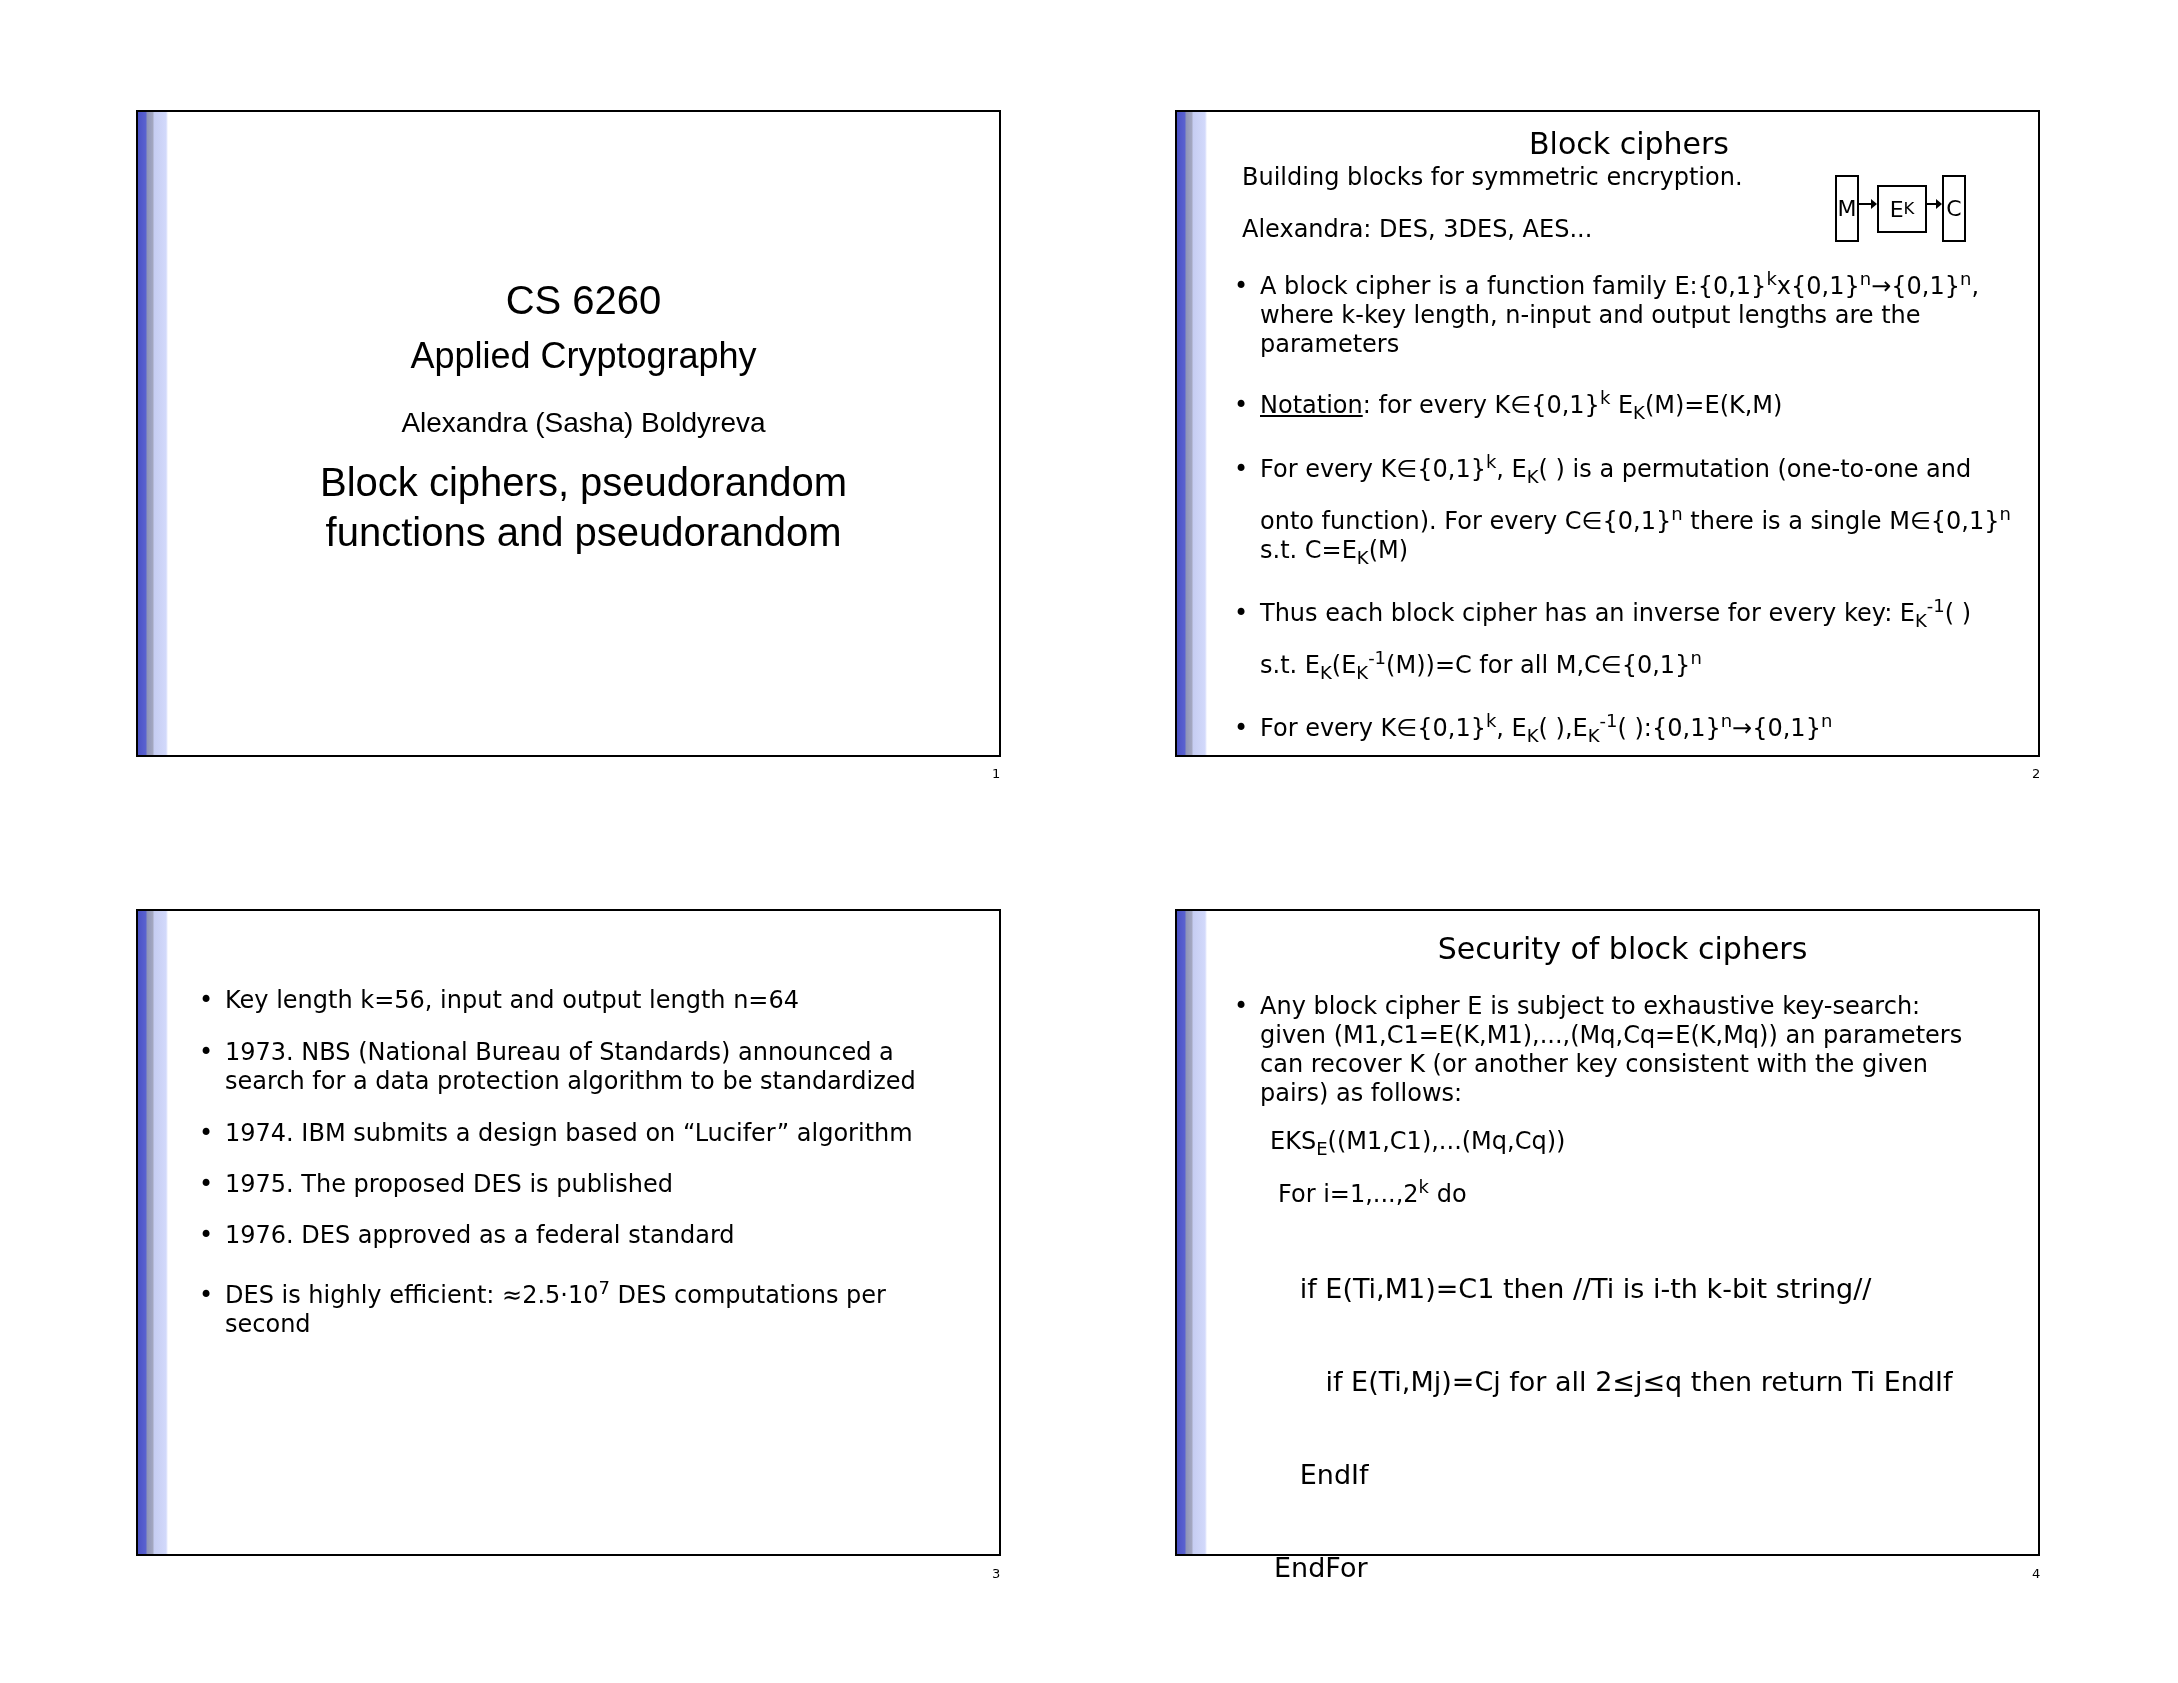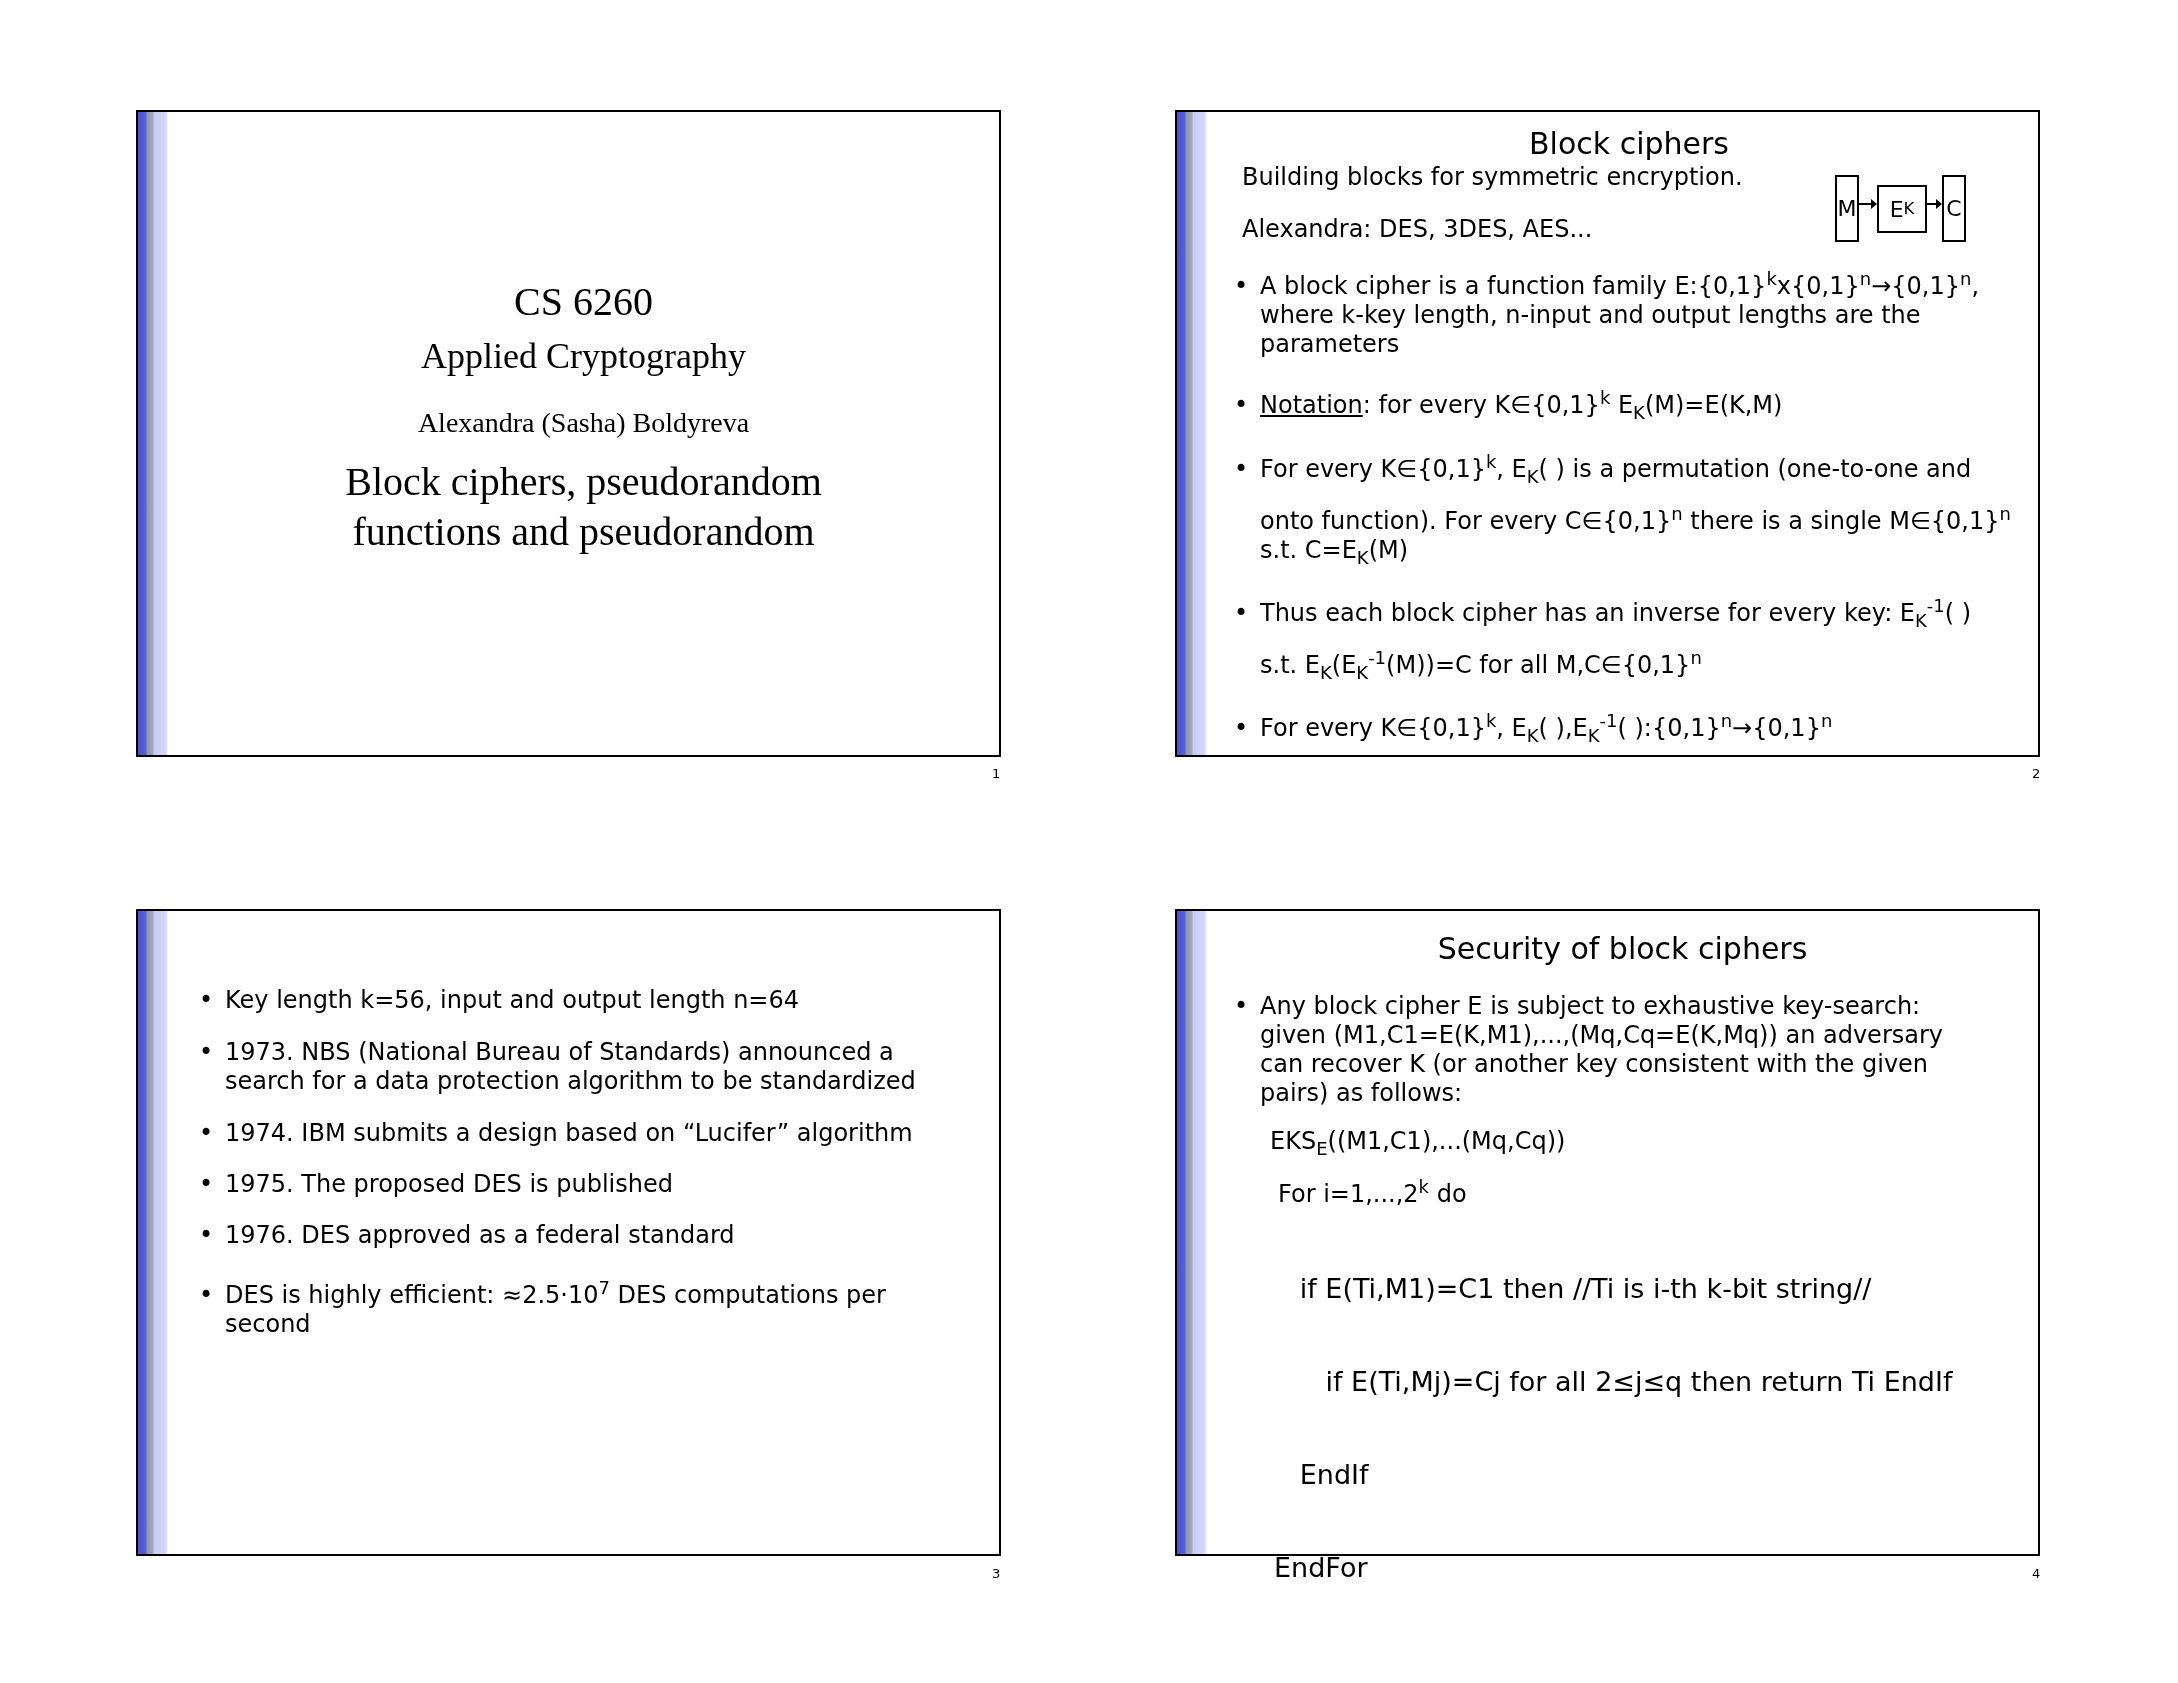--- a/index.html
+++ b/index.html
@@ -1,21 +1,21 @@
 <!DOCTYPE html>
 <html><head>
 <meta charset="utf-8">
 <style>
   html,body{margin:0;padding:0;background:#fff;}
   body{width:2178px;height:1683px;position:relative;overflow:hidden;font-family:"DejaVu Sans","Liberation Sans",sans-serif;color:#000;}
   .slide{position:absolute;width:865px;height:647px;border:2px solid #000;background:#fff;box-sizing:border-box;}
   .bar{position:absolute;left:0;top:0;bottom:0;width:30px;
        background:linear-gradient(to right,#4b52c6 0,#5a62d0 8px,#8e94b8 9px,#a4a8c0 15px,#c6cdf2 16px,#d2d9fb 28px,#fff 30px);}
   .pnum{position:absolute;font-size:13px;color:#000;}
-  .title1{position:absolute;left:30px;right:0;text-align:center;font-family:Liberation Serif, serif;}
+  .title1{position:absolute;left:30px;right:0;text-align:center;font-family:Liberation Sans, sans-serif;}
   .s1-course{top:166px;font-size:40px;}
   .s1-sub{top:223px;font-size:36px;}
   .s1-author{top:295px;font-size:28px;}
   .s1-topic{top:345px;font-size:40px;line-height:50px;}
   .stitle{position:absolute;left:30px;right:0;text-align:center;font-size:30px;}
   .txt{position:absolute;font-size:24px;line-height:29px;white-space:nowrap;}
   .bullet{position:absolute;font-size:24px;line-height:29px;}
   .bullet .dot{position:absolute;left:-26px;top:0;}
   sup{font-size:0.75em;vertical-align:0.5em;line-height:0;}
   sub{font-size:0.75em;vertical-align:-0.35em;line-height:0;}
@@ -123,21 +123,21 @@
   </div>
 </div>
 <div class="pnum" style="left:992px;top:1566px;">3</div>
 
 <div class="slide" style="left:1175px;top:909px;">
   <div class="bar"></div>
   <div class="stitle" style="top:20px;">Security of block ciphers</div>
   <div class="bullet" style="left:83px;top:81px;">
     <span class="dot">•</span>
     <div>Any block cipher E is subject to exhaustive key-search:</div>
-    <div>given (M1,C1=E(K,M1),...,(Mq,Cq=E(K,Mq)) an adversary</div>
+    <div>given (M1,C1=E(K,M1),...,(Mq,Cq=E(K,Mq)) an parameters</div>
     <div>can recover K (or another key consistent with the given</div>
     <div>pairs) as follows:</div>
   </div>
   <div class="txt" style="left:93px;top:216px;"><span>EKS</span><sub>E</sub><span>((M1,C1),...(Mq,Cq))</span></div>
   <div class="txt" style="left:101px;top:269px;"><span>For i=1,...,2</span><sup>k</sup><span> do</span></div>
   <div class="code" style="left:97px;top:300px;">
     <div>   if E(Ti,M1)=C1 then //Ti is i-th k-bit string//</div>
     <div>      if E(Ti,Mj)=Cj for all 2≤j≤q then return Ti EndIf</div>
     <div>   EndIf</div>
     <div>EndFor</div>

